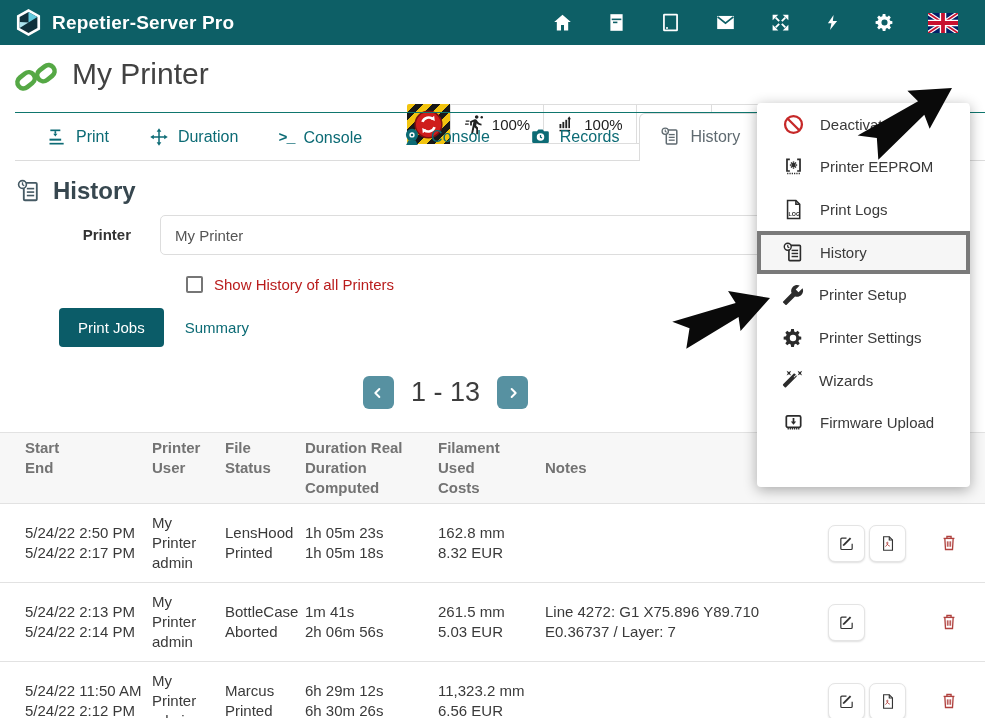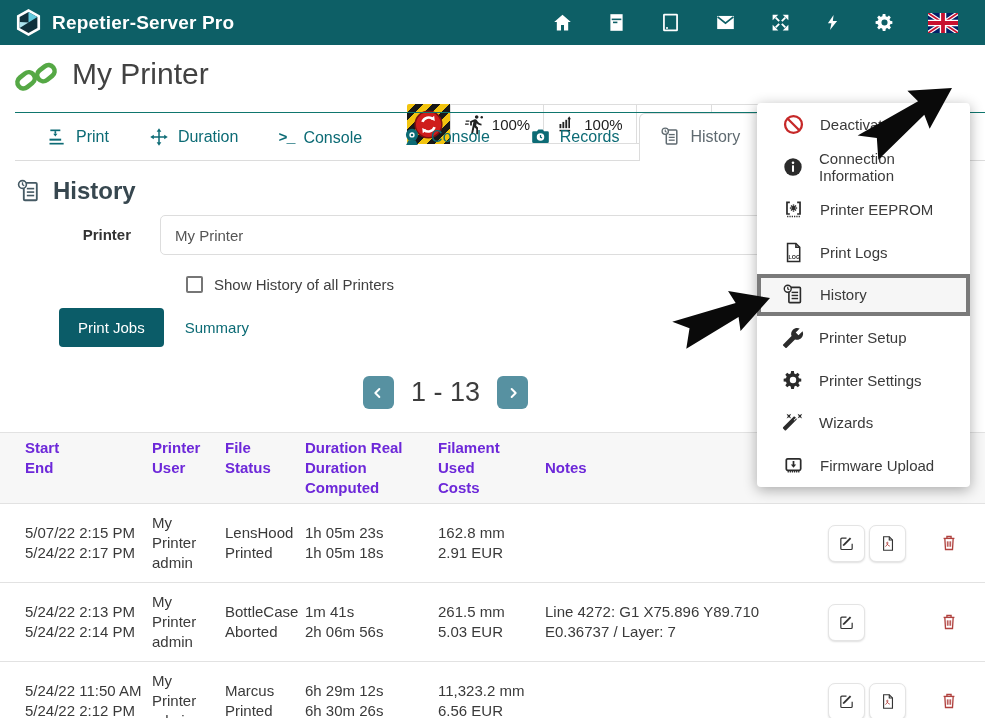--- a/index.html
+++ b/index.html
@@ -54,34 +54,34 @@
   .tab.active svg { fill: none; }
 
   
   .page-heading { position: absolute; top: 177px; left: 16px; display: flex; align-items: center; gap: 11px; font-size: 24px; font-weight: 700; color: #37474f; }
   .printer-row { position: absolute; top: 215px; left: 0; right: 45px; display: flex; }
   .printer-label { width: 160px; text-align: right; font-weight: 700; color: #333; line-height: 40px; padding-right: 29px; }
   .printer-select {
     flex: 1; height: 40px; border: 1px solid #ddd; border-radius: 5px; background: #fff;
     display: flex; align-items: center; padding: 0 14px; color: #555; cursor: pointer;
   }
-  .allprinters-row { position: absolute; top: 276px; left: 186px; display: flex; align-items: center; gap: 11px; color: #404040; }
+  .allprinters-row { position: absolute; top: 276px; left: 186px; display: flex; align-items: center; gap: 11px; color: #b91c1c; }
   .checkbox { width: 17px; height: 17px; border: 2px solid #767676; border-radius: 2px; background: #fff; cursor: pointer; }
   .jobs-row { position: absolute; top: 308px; left: 15px; display: flex; align-items: center; gap: 21px; margin-left: 44px; }
   .btn-primary { background: #0b5c68; color: #fff; border: none; border-radius: 4px; padding: 11px 19px; font-size: 15px; font-family: inherit; cursor: pointer; }
   .link-summary { color: #0c6b75; cursor: pointer; }
 
   .pagination { position: absolute; top: 376px; left: 0; width: 891px; display: flex; justify-content: center; align-items: center; gap: 17px; }
   .page-btn { width: 31px; height: 33px; background: #5791a1; border: none; border-radius: 6px; display: flex; align-items: center; justify-content: center; cursor: pointer; }
   .page-range { font-size: 27px; color: #3d3d3d; }
 
   
   .history-table { position: absolute; top: 432px; left: 0; width: 985px; }
   .t-grid { display: grid; grid-template-columns: 152px 73px 80px 133px 107px 283px 95px 62px; }
-  .t-header { background: #f7f7f7; border-top: 1px solid #e2e2e2; border-bottom: 1px solid #e2e2e2; padding: 5px 0; font-weight: 700; color: #6d28d9; }
+  .t-header { background: #f7f7f7; border-top: 1px solid #e2e2e2; border-bottom: 1px solid #e2e2e2; padding: 5px 0; font-weight: 700; color: #737373; }
   .t-row { border-bottom: 1px solid #e2e2e2; padding: 9px 0; align-items: center; }
   .cell { padding: 0 10px 0 0; line-height: 20px; }
   .cell.first { padding-left: 25px; }
   .cell.notes-h { display: flex; align-items: center; }
   .actions { display: flex; gap: 4px; align-items: center; }
   .icon-btn {
     width: 37px; height: 37px; background: #fff; border: 1px solid #e4e4e4; border-radius: 7px;
     box-shadow: 0 1px 2px rgba(0,0,0,.13); display: flex; align-items: center; justify-content: center;
     color: #333; cursor: pointer;
   }
@@ -459,38 +459,38 @@
       </div>
     <div class="cell notes-h">
         <div>Notes</div>
       </div>
     <div class="cell"></div>
       <div class="cell"></div>
   </div>
 
   <div class="t-grid t-row">
     <div class="cell first">
-        <div>5/07/22 2:15 PM</div>
+        <div>5/24/22 2:50 PM</div>
         <div>5/24/22 2:17 PM</div>
       </div>
     <div class="cell">
         <div>My Printer</div>
         <div>admin</div>
       </div>
     <div class="cell">
         <div>LensHood</div>
         <div>Printed</div>
       </div>
     <div class="cell">
         <div>1h 05m 23s</div>
         <div>1h 05m 18s</div>
       </div>
     <div class="cell">
         <div>162.8 mm</div>
-        <div>2.91 EUR</div>
+        <div>8.32 EUR</div>
       </div>
     <div class="cell"></div>
     <div class="cell actions">
       <button class="icon-btn">
           <svg viewBox="0 0 24 24" width="17" height="17">
             <use href="#sym-edit"></use>
           </svg>
         </button>
       <button class="icon-btn">
           <svg viewBox="0 0 24 24" width="17" height="17">
@@ -591,26 +591,20 @@
 </div>
 
 <div class="context-menu">
   <div class="menu-item">
     <svg viewBox="0 0 24 24" width="23" height="23">
         <use href="#sym-block"></use>
       </svg>
     <span>Deactivate</span>
   </div>
   <div class="menu-item">
-    <svg viewBox="0 0 24 24" width="22" height="22">
-        <use href="#sym-info"></use>
-      </svg>
-    <span>Connection Information</span>
-  </div>
-  <div class="menu-item">
     <svg viewBox="0 0 24 24" width="23" height="23">
         <use href="#sym-eeprom"></use>
       </svg>
     <span>Printer EEPROM</span>
   </div>
   <div class="menu-item">
     <svg viewBox="0 0 24 24" width="23" height="23">
         <use href="#sym-log"></use>
       </svg>
     <span>Print Logs</span>

